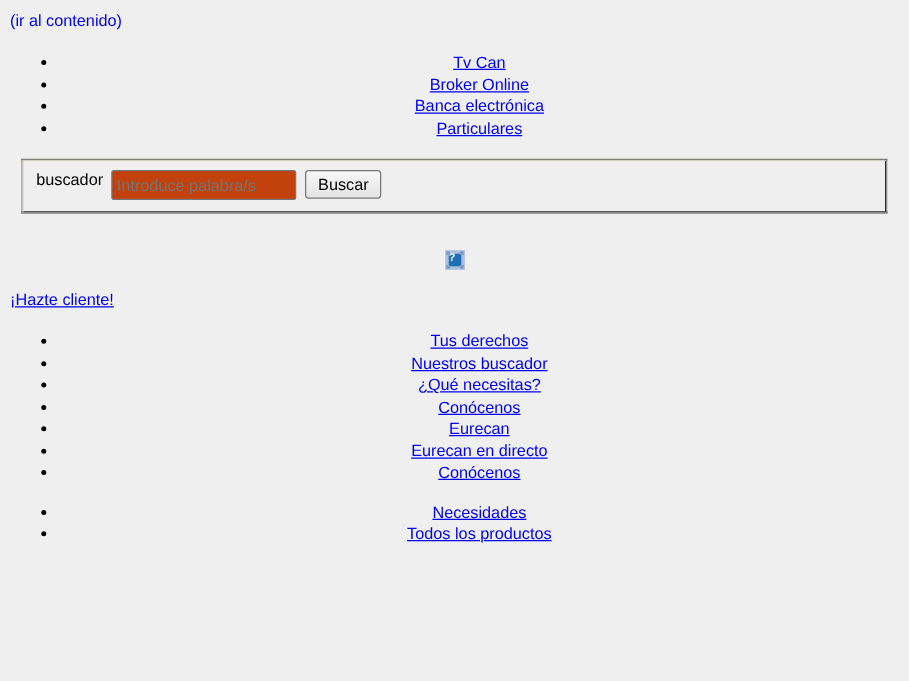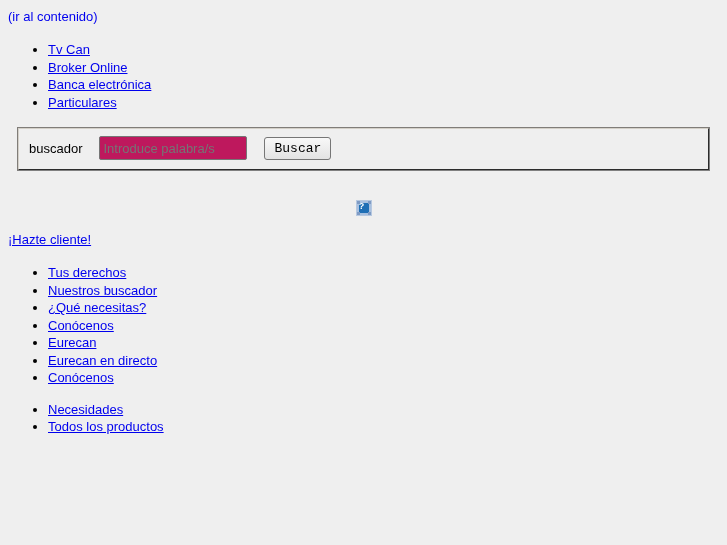--- a/index.html
+++ b/index.html
@@ -51,60 +51,61 @@
   ul.nav {
     list-style-type: disc;
     margin: 16px 0 16px 0;
     padding-left: 40px;
   }
   ul.nav li {
     line-height: 17.5px;
     margin: 0;
     padding: 0;
     color: #000;
+    text-align: center;
   }
   ul.nav li::marker {
     color: #000;
   }
 
   
   .search-box {
     margin: 13px 9px 0 9px;
     border: 2px groove #d4d0c8;
     border-color: #d4d0c8 #808080 #808080 #d4d0c8;
     padding: 7px 10px 9px 10px;
     box-sizing: border-box;
     background: #efefef;
   }
   .search-inner {
     display: flex;
-    align-items: center;
-    gap: 10px;
+    align-items: flex-start;
+    gap: 0;
   }
   .search-label {
     font-size: 13px;
     color: #000;
     margin-right: 7px;
     white-space: nowrap;
   }
   input.search-field {
     font-family: "Liberation Sans", sans-serif;
     font-size: 13px;
     padding: 2px 3px;
     width: 140px;
     height: 18px;
     box-sizing: content-box;
     border: 1px solid #767676;
-    background: #be185d;
+    background: #c2410c;
     color: #000;
     border-radius: 2px;
     margin-right: 7px;
   }
   button.search-submit {
-    font-family: Liberation Mono, monospace;
+    font-family: Liberation Sans, sans-serif;
     font-size: 13px;
     color: #000;
     padding: 3px 9px;
     border: 1px solid #767676;
     border-radius: 3px;
     background: linear-gradient(#f8f8f8, #e3e3e3);
     cursor: pointer;
     line-height: 15px;
   }
 

